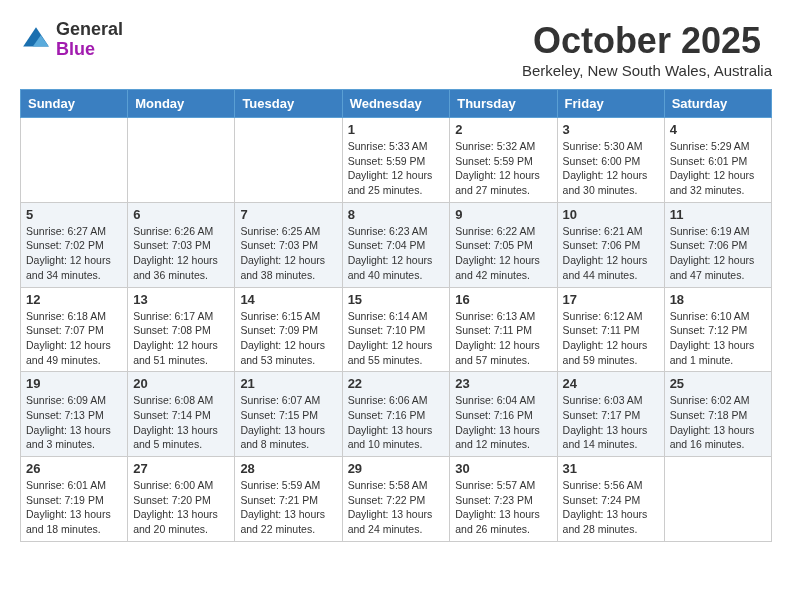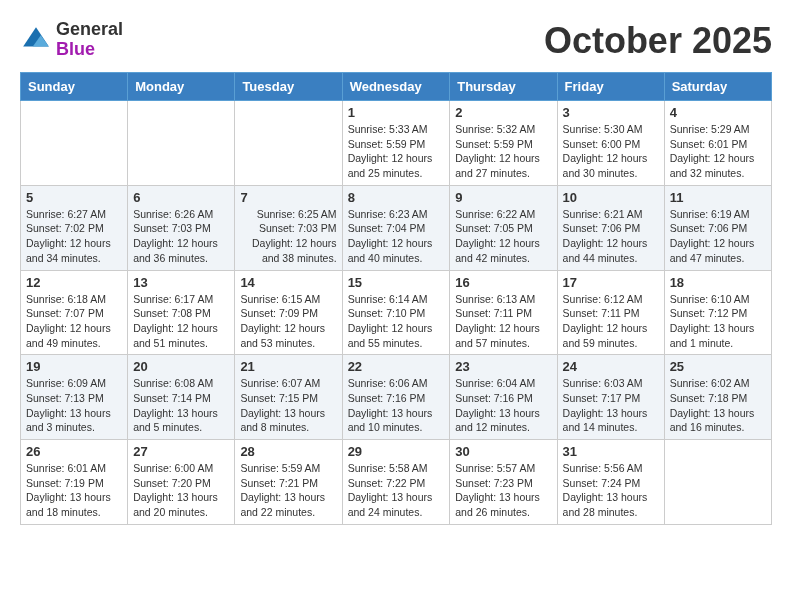--- a/index.html
+++ b/index.html
@@ -93,20 +93,21 @@
       <polygon points="20,4 36,28 4,28" fill="#1a6faf"></polygon>
       <polygon points="26,14 36,28 16,28" fill="#5aabdc"></polygon>
     </svg>
     <div class="logo-text">
       <div class="logo-general">General</div>
       <div class="logo-blue">Blue</div>
     </div>
   </div>
   <div class="title-block">
     <div class="month-title">October 2025</div>
+    <div class="location">Berkeley, New South Wales, Australia</div>
   </div>
 </div>
 
 <table class="calendar">
   <thead>
     <tr>
     <th>Sunday</th>
         <th>Monday</th>
         <th>Tuesday</th>
         <th>Wednesday</th>
@@ -159,21 +160,21 @@
         </td>
         <td>
           <span class="day-num">6</span>
           <div class="day-info" style="white-space: pre-line;">Sunrise: 6:26 AM
 Sunset: 7:03 PM
 Daylight: 12 hours
 and 36 minutes.</div>
         </td>
         <td>
           <span class="day-num">7</span>
-          <div class="day-info" style="white-space: pre-line; text-align: right;">Sunrise: 6:25 AM
+          <div class="day-info" style="white-space: pre-line;">Sunrise: 6:25 AM
 Sunset: 7:03 PM
 Daylight: 12 hours
 and 38 minutes.</div>
         </td>
         <td>
           <span class="day-num">8</span>
           <div class="day-info" style="white-space: pre-line;">Sunrise: 6:23 AM
 Sunset: 7:04 PM
 Daylight: 12 hours
 and 40 minutes.</div>

